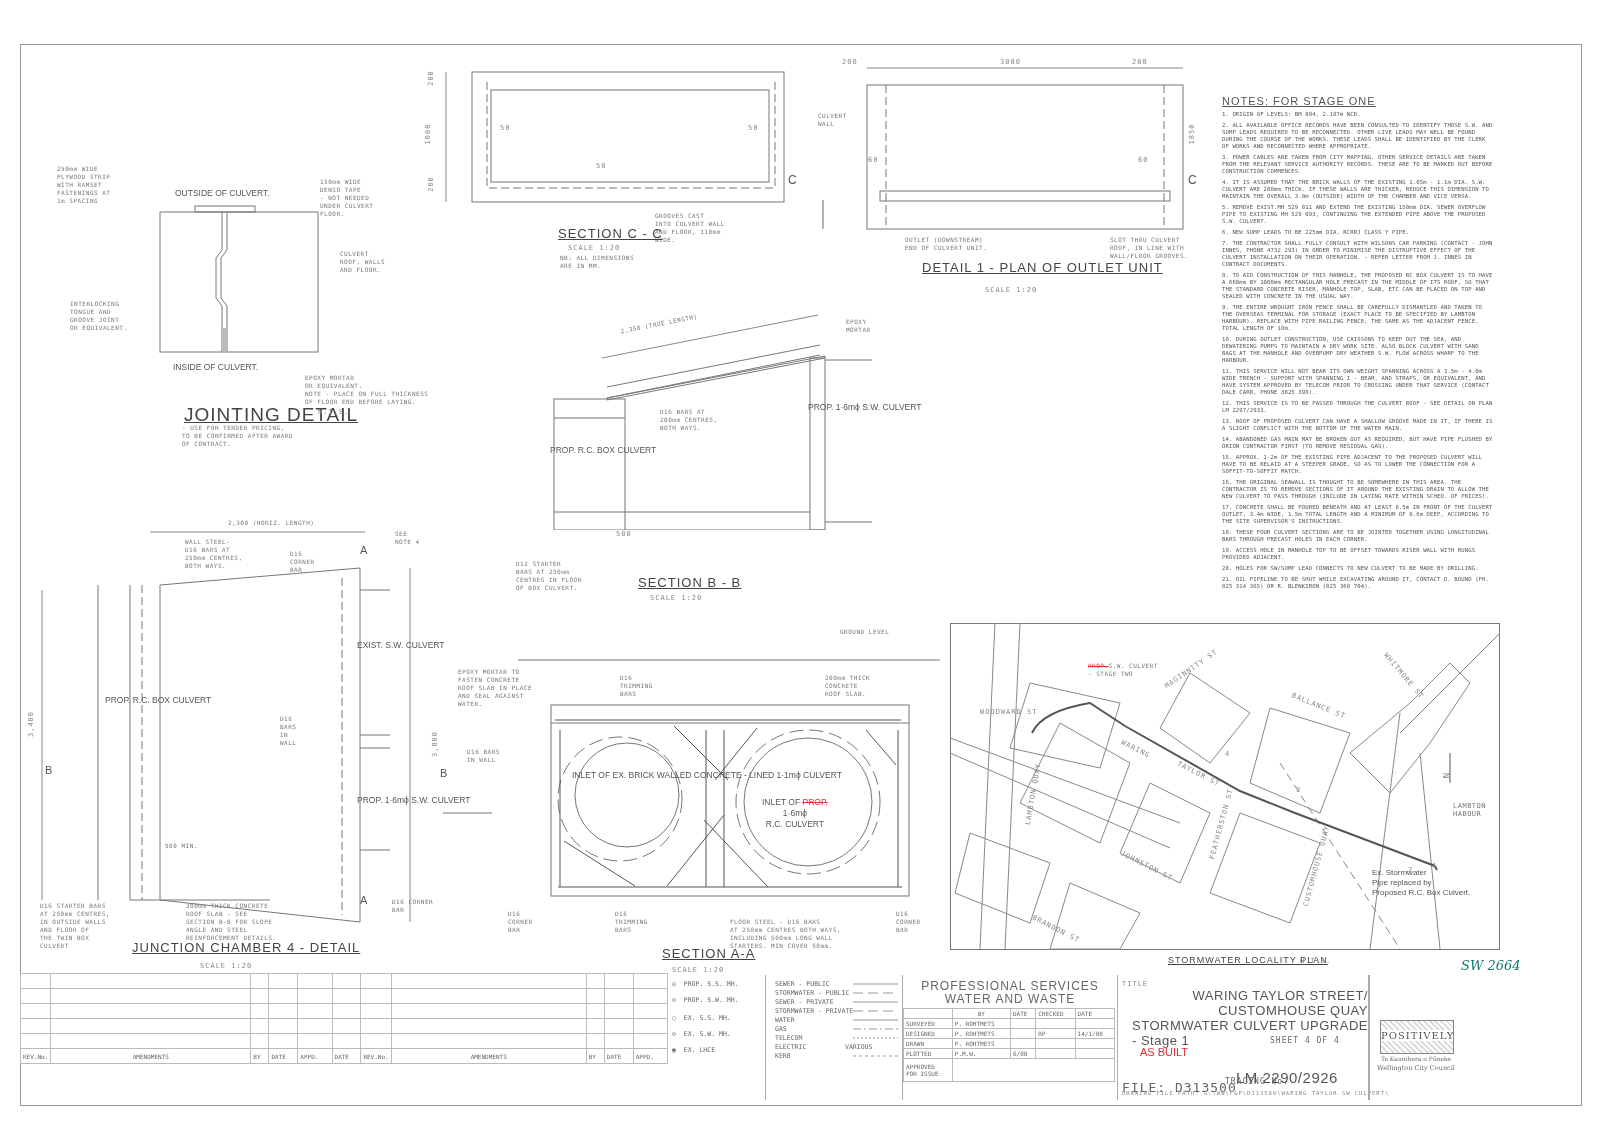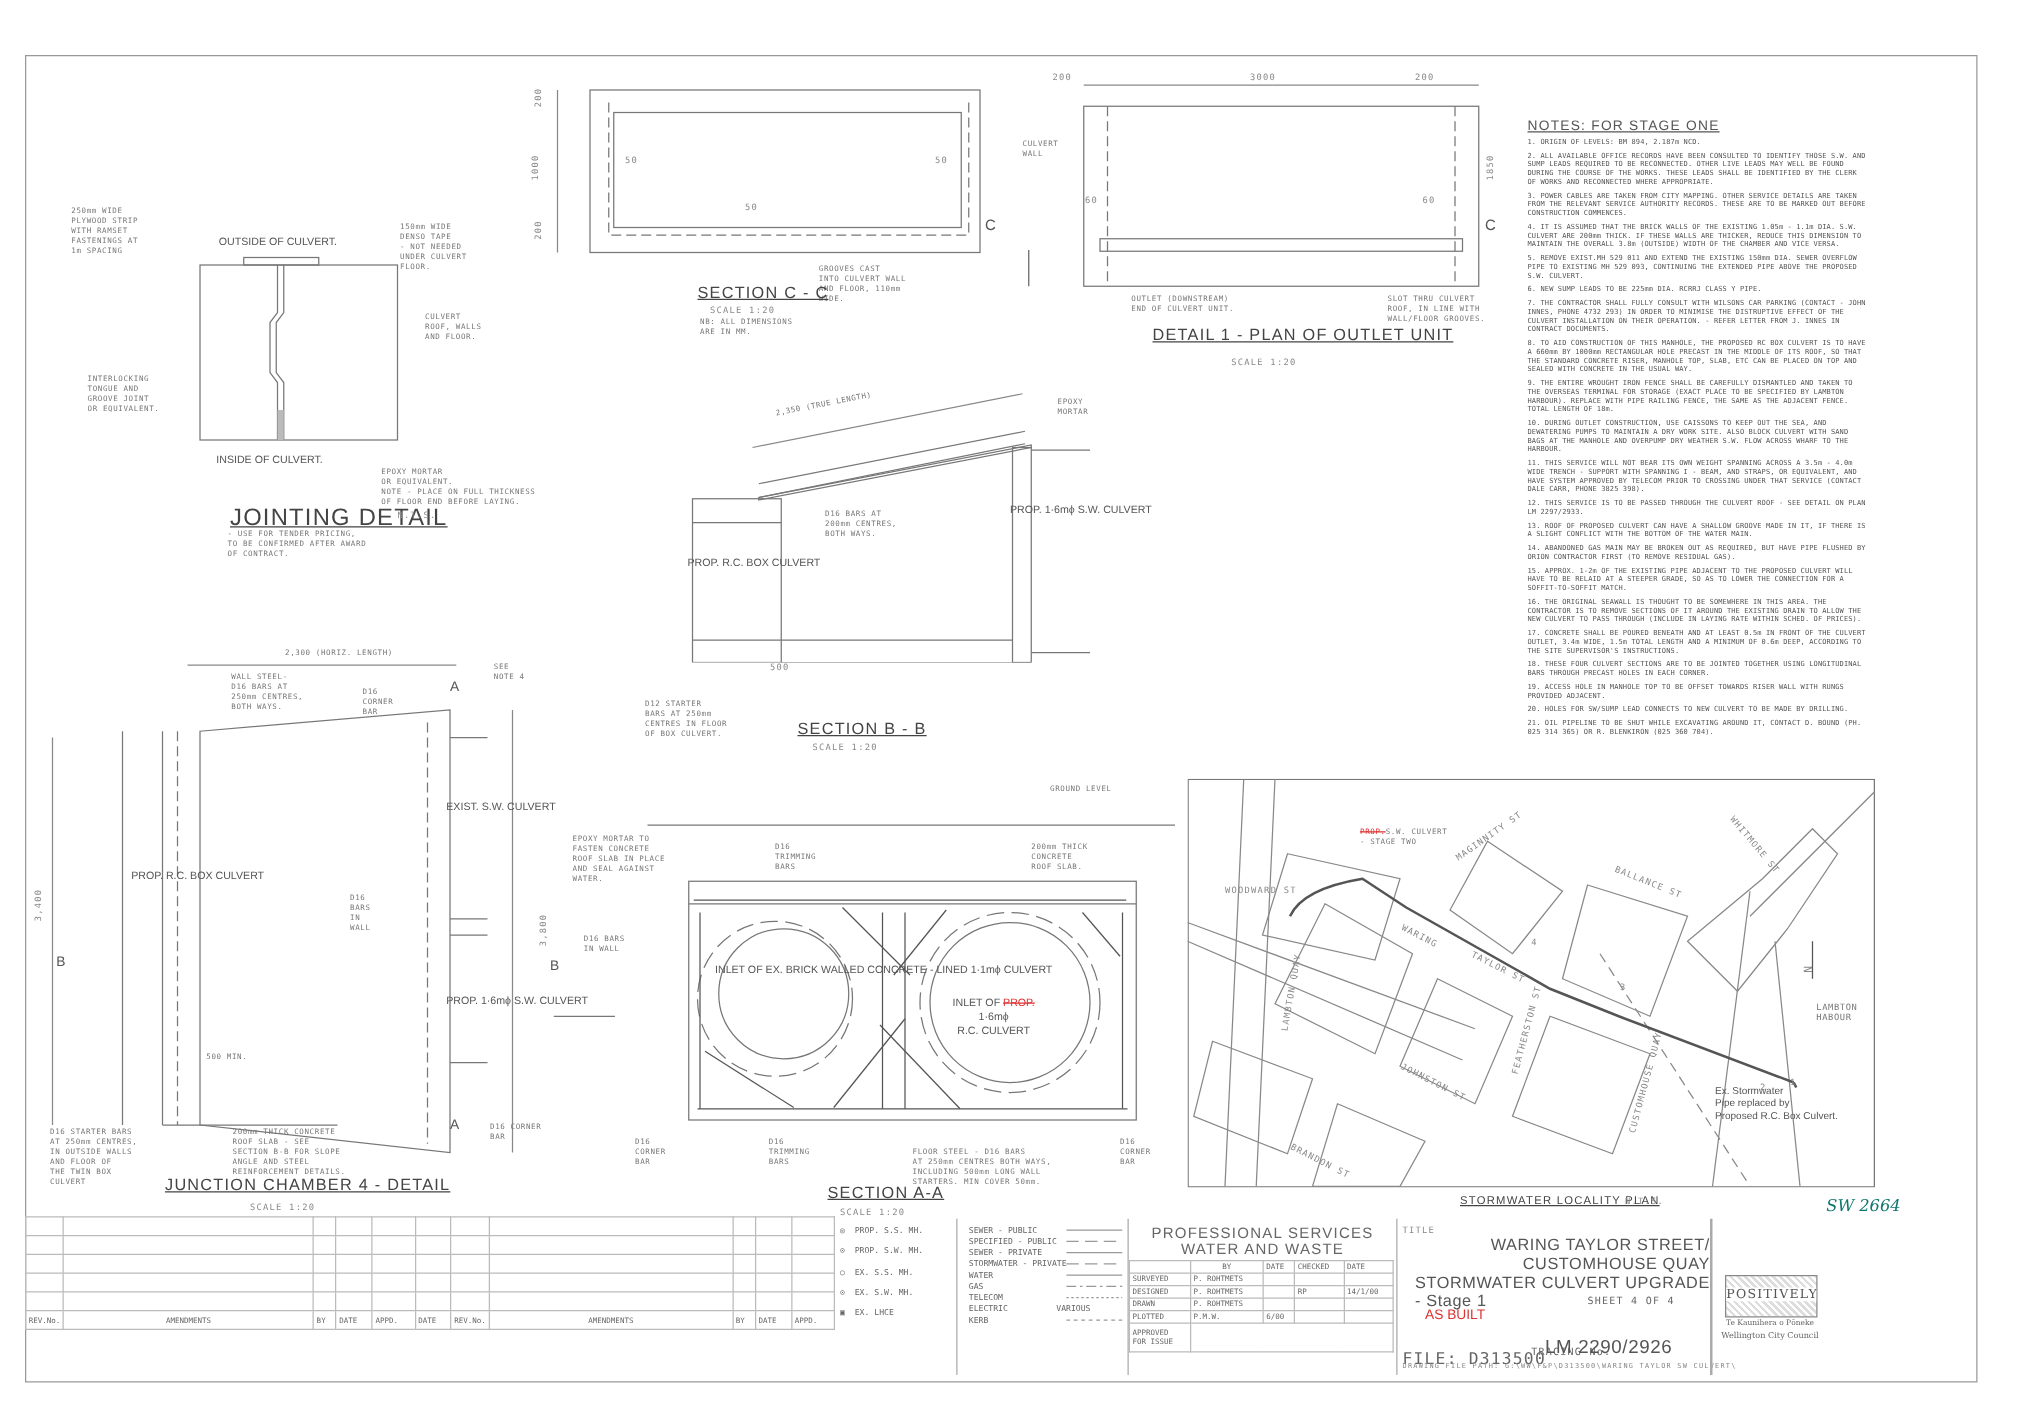--- a/index.html
+++ b/index.html
@@ -447,21 +447,21 @@
     <div class="legend-row" style="top:0"><span>◎</span>&nbsp; <span>PROP. S.S. MH.</span></div>
     <div class="legend-row" style="top:16px"><span>⊙</span>&nbsp; <span>PROP. S.W. MH.</span></div>
     <div class="legend-row" style="top:34px"><span>○</span>&nbsp; <span>EX. S.S. MH.</span></div>
     <div class="legend-row" style="top:50px"><span>⊙</span>&nbsp; <span>EX. S.W. MH.</span></div>
     <div class="legend-row" style="top:66px"><span>▣</span>&nbsp; <span>EX. LHCE</span></div>
   </div>
   <div class="abs" style="left:765px;top:975px;width:1px;height:125px;background:#aaa"></div>
 
   <div class="abs" style="left:775px;top:980px;width:125px">
     <div class="legend-row" style="top:0"><span>SEWER - PUBLIC</span></div>
-    <div class="legend-row" style="top:9px"><span>SPECIFIED - PUBLIC</span></div>
+    <div class="legend-row" style="top:9px"><span>STORMWATER - PUBLIC</span></div>
     <div class="legend-row" style="top:18px"><span>SEWER - PRIVATE</span></div>
     <div class="legend-row" style="top:27px"><span>STORMWATER - PRIVATE</span></div>
     <div class="legend-row" style="top:36px"><span>WATER</span></div>
     <div class="legend-row" style="top:45px"><span>GAS</span></div>
     <div class="legend-row" style="top:54px"><span>TELECOM</span></div>
     <div class="legend-row" style="top:63px"><span>ELECTRIC</span><span style="position:absolute;left:70px">VARIOUS</span></div>
     <div class="legend-row" style="top:72px"><span>KERB</span></div>
     <svg class="abs" style="left:78px;top:2px" width="45" height="80">
       <line x1="0" y1="2" x2="45" y2="2" stroke="#999"></line>
       <line x1="0" y1="11" x2="45" y2="11" stroke="#999" stroke-dasharray="10 5"></line>

